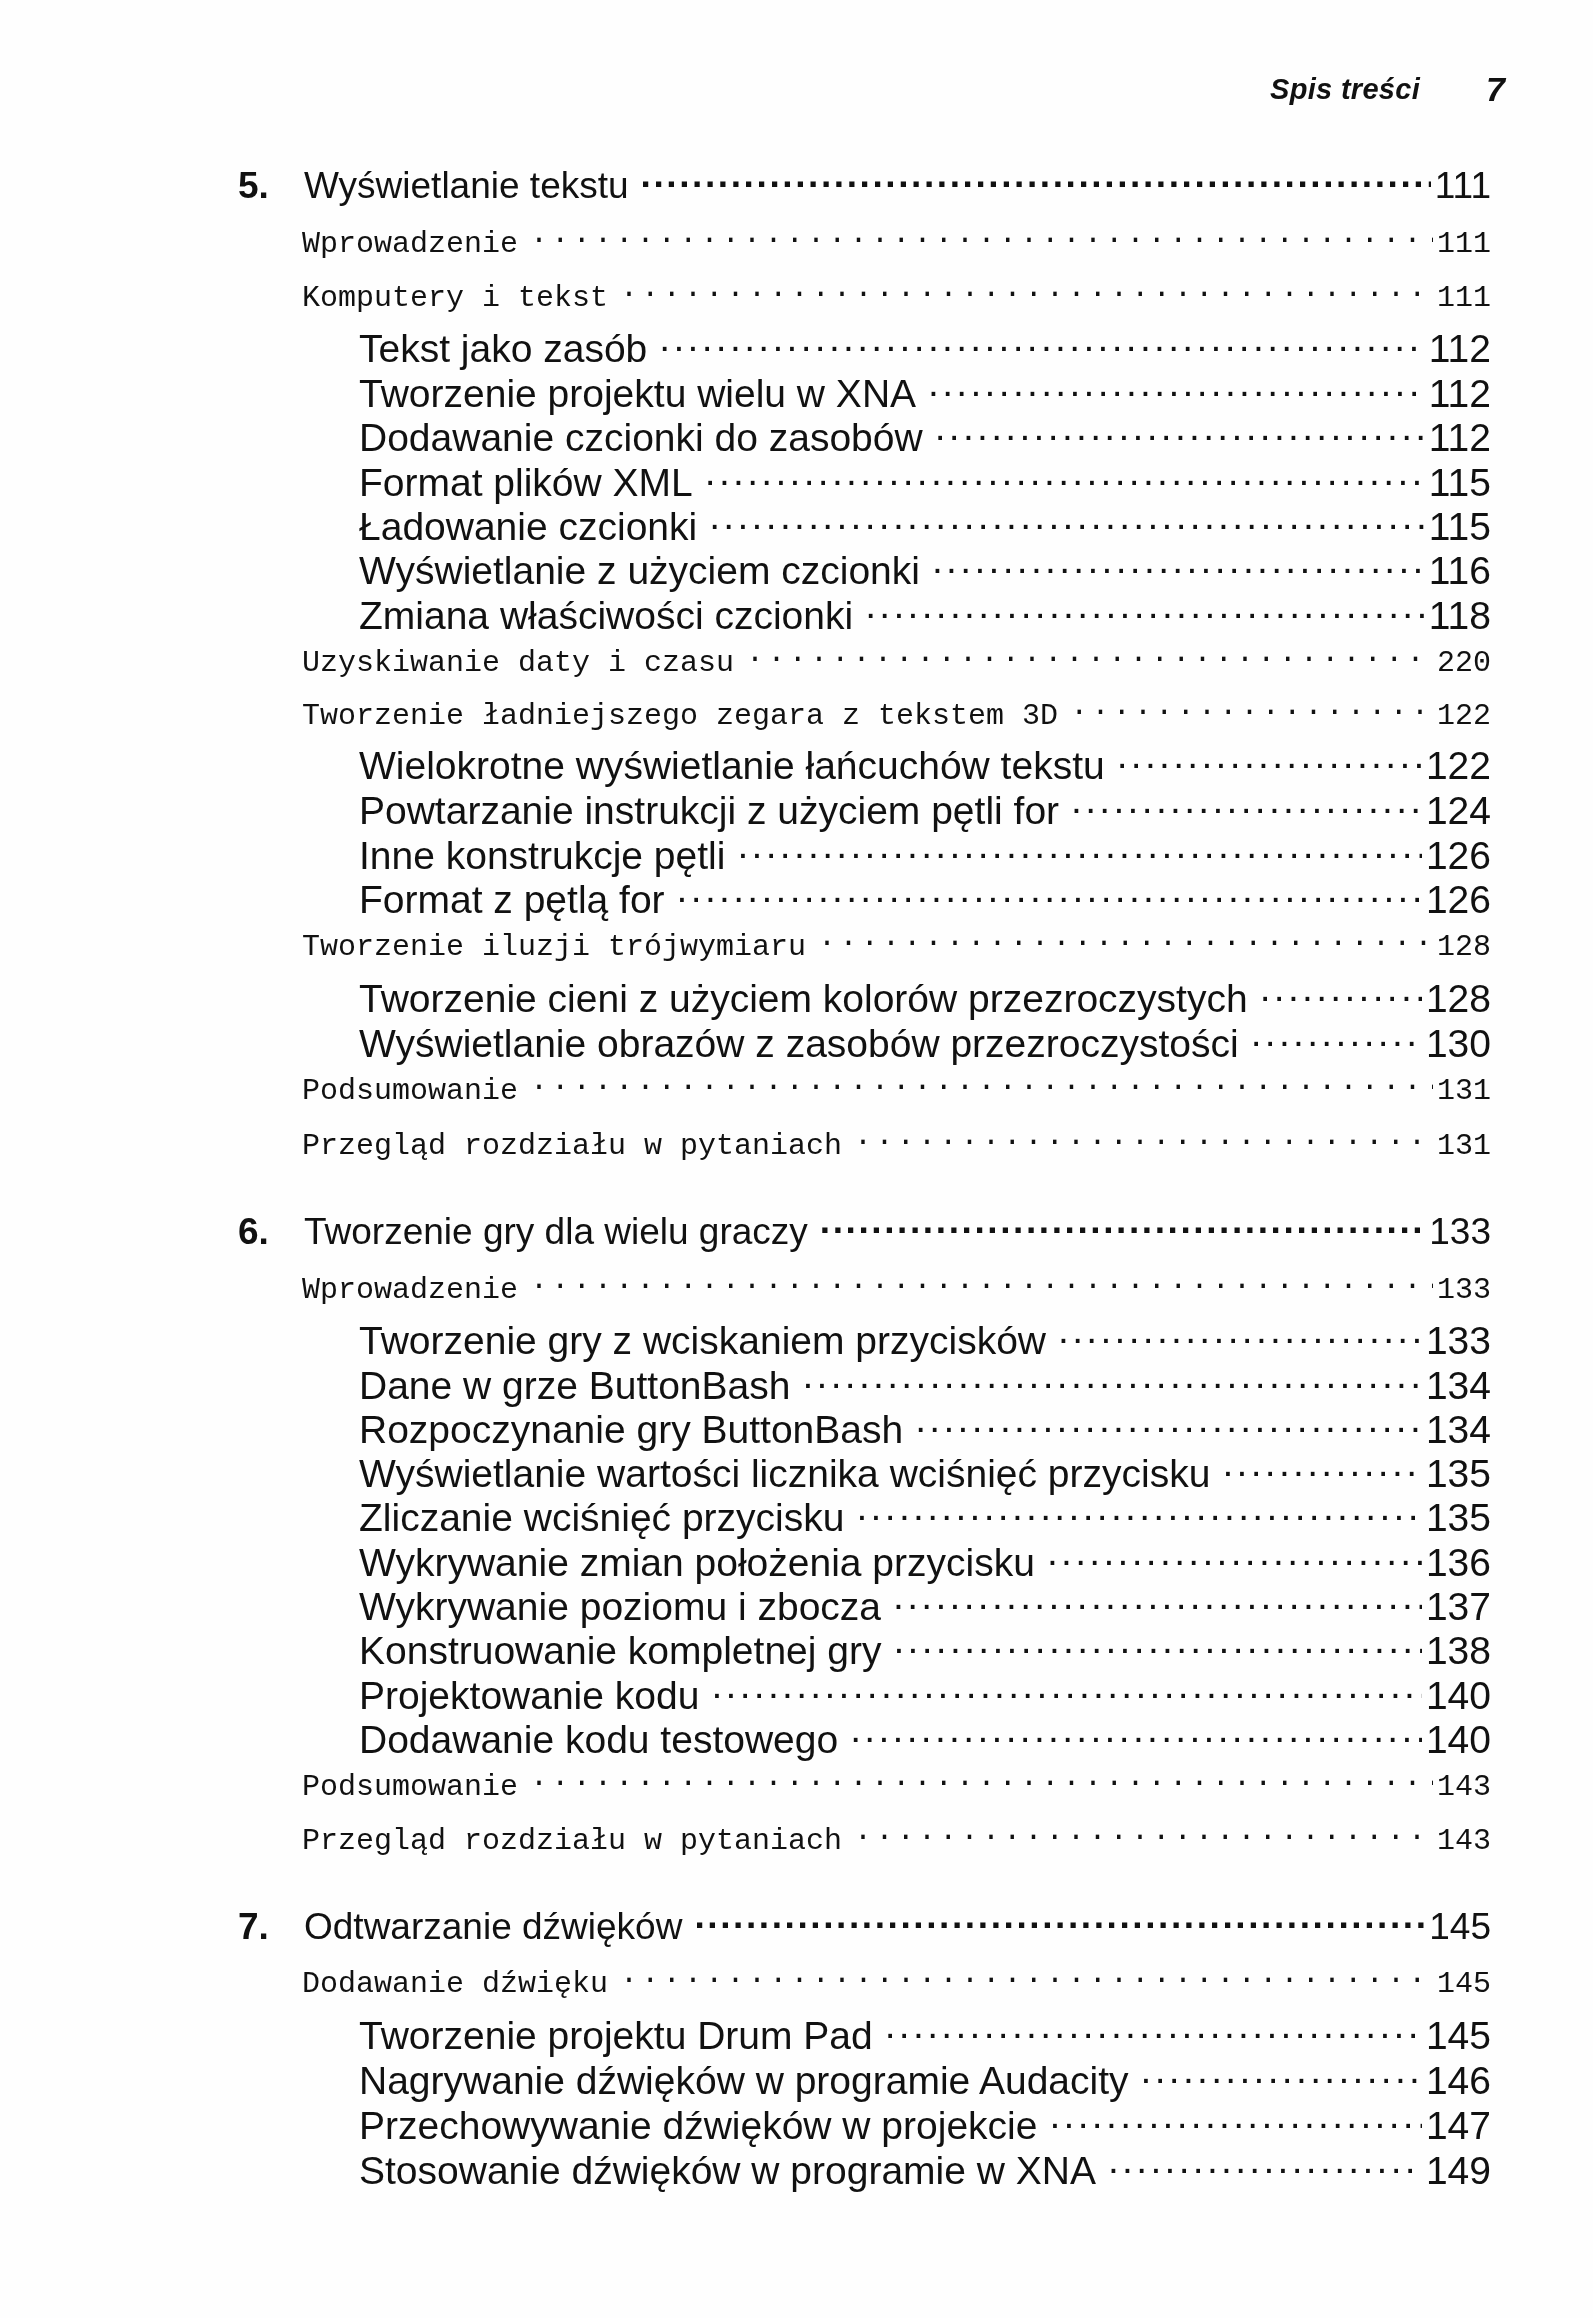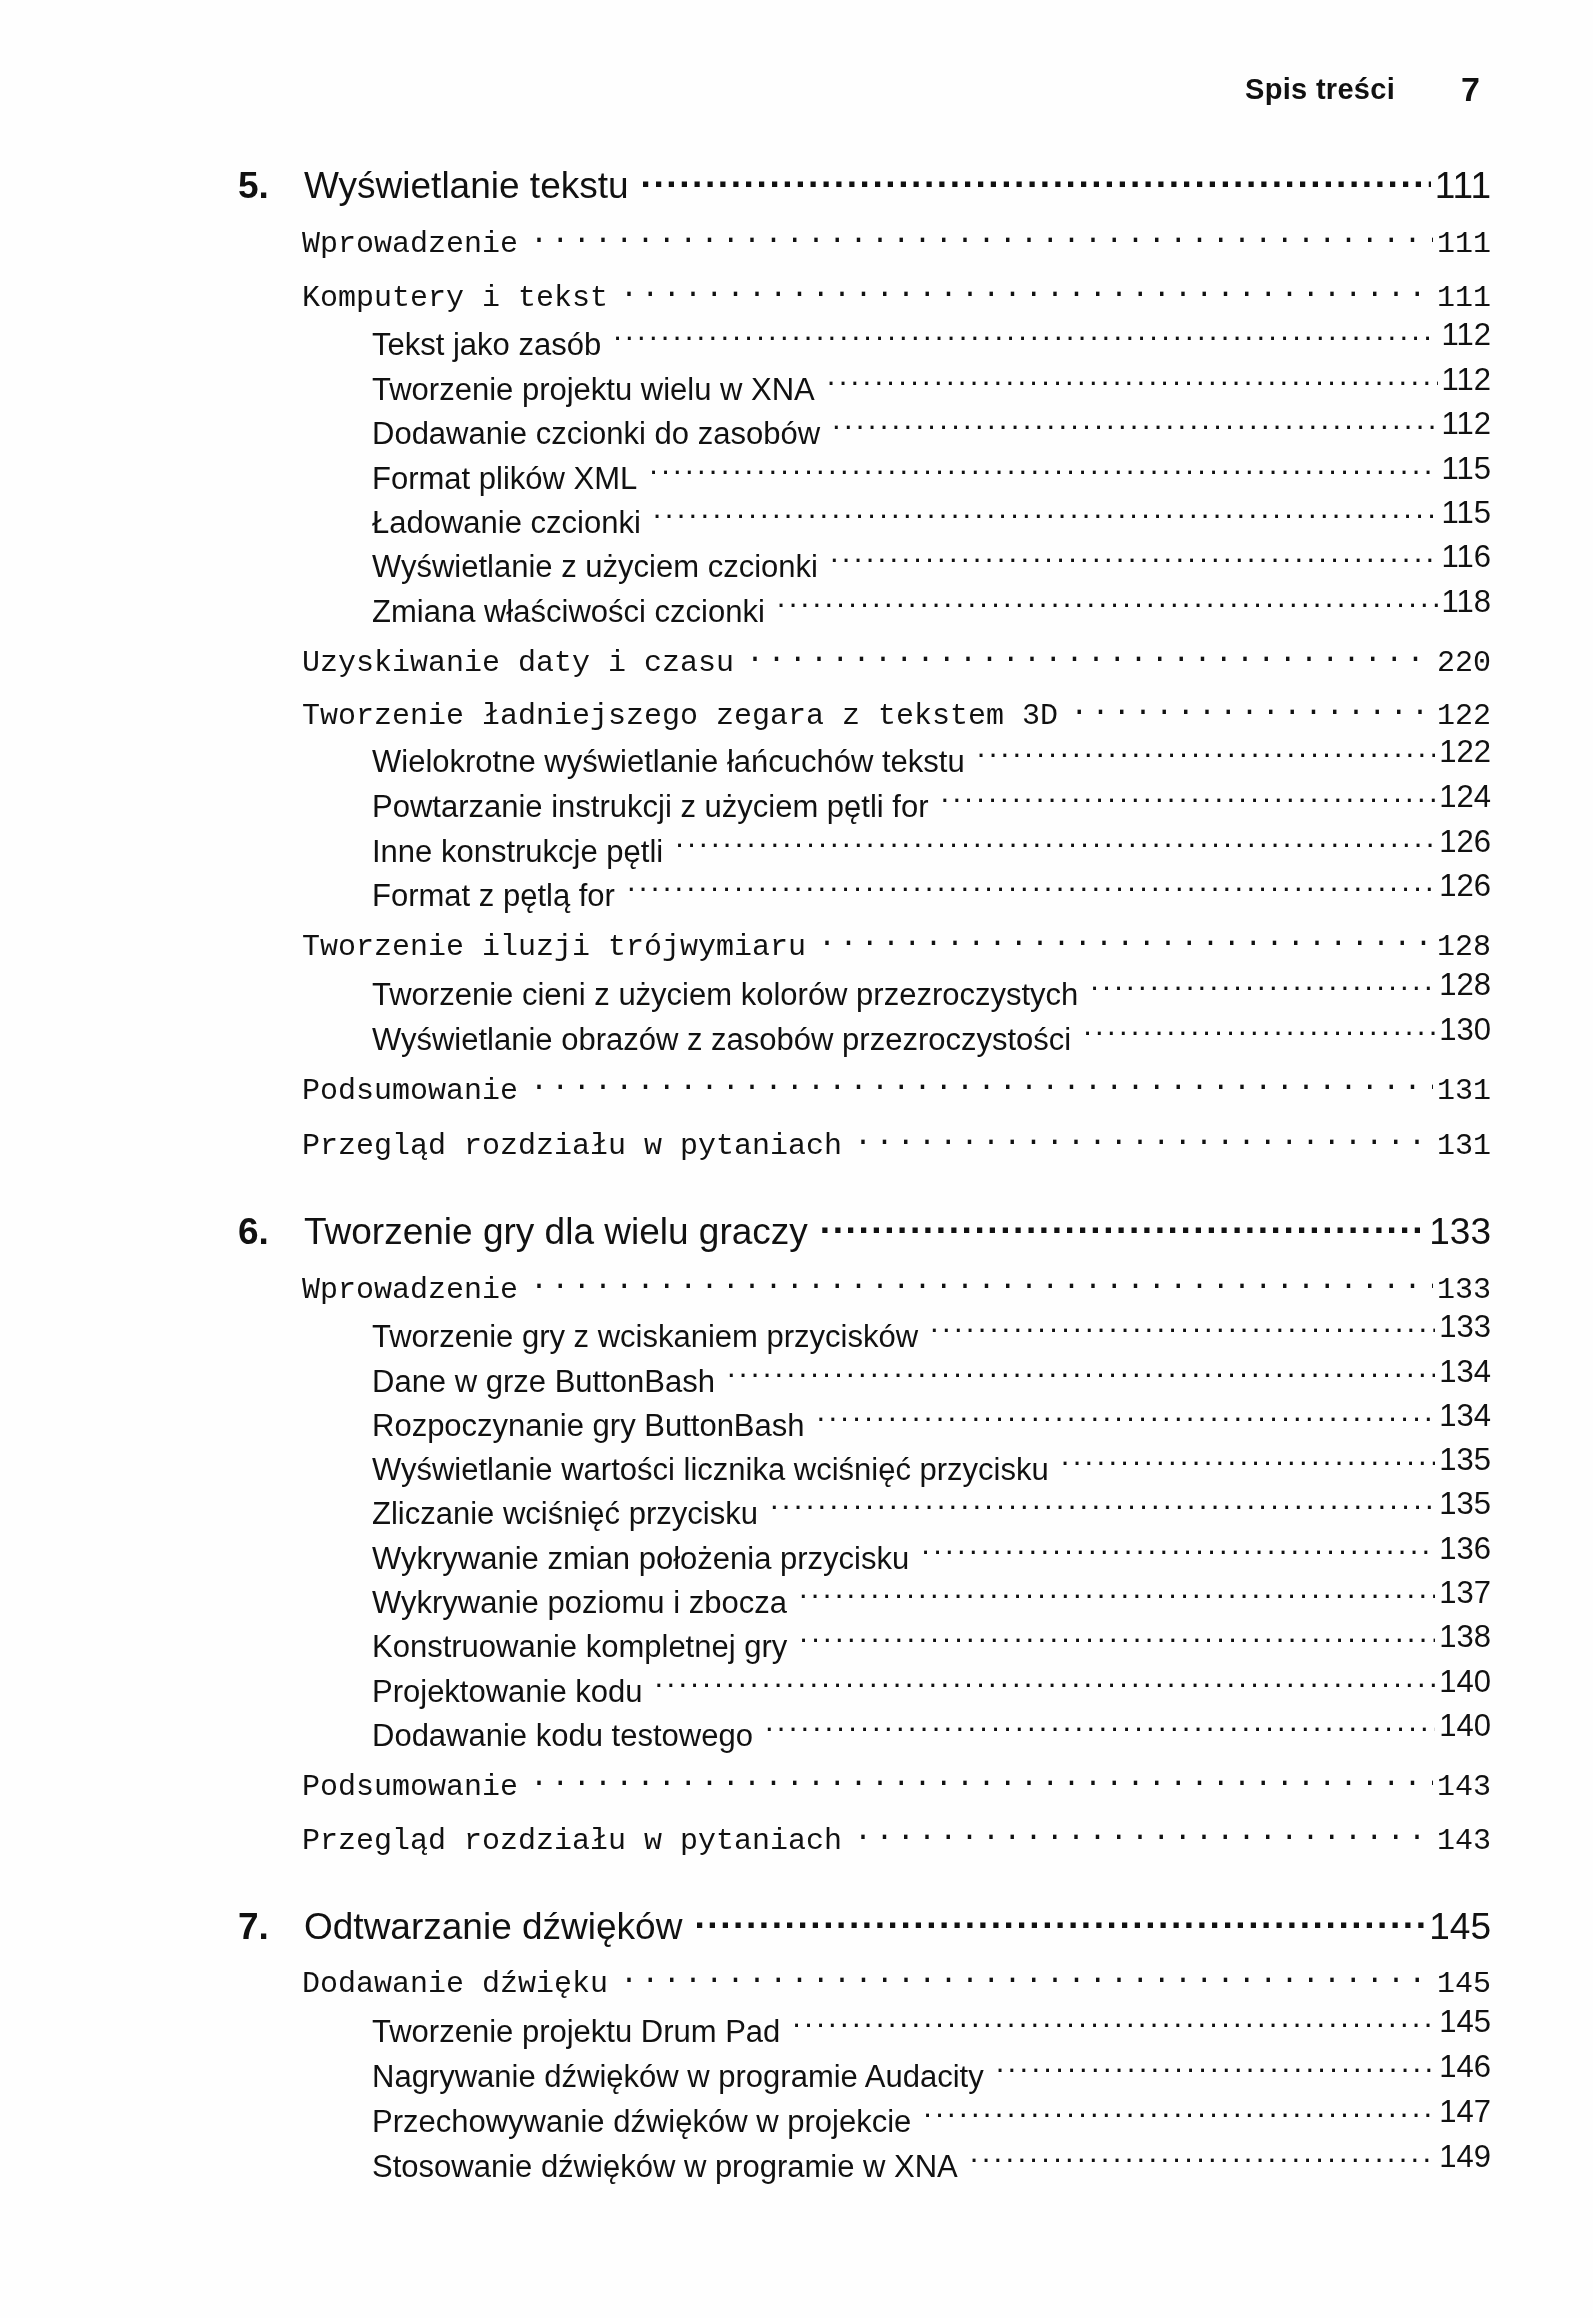--- a/index.html
+++ b/index.html
@@ -1,33 +1,33 @@
 <!DOCTYPE html>
 <html style="font-size:10.6px"><head>
 <meta charset="utf-8">
 <style>
   html, body { margin:0; padding:0; background:#ffffff; }
   body { width:1593px; height:2319px; position:relative; overflow:hidden;
          font-family:"Liberation Sans", "DejaVu Sans", sans-serif; color:#111; }
   .page { position:absolute; left:0; top:0; width:1593px; height:2319px; background:#fefefe; }
-  .running-header { position:absolute; top:66px; right:113px; height:46px; display:flex; align-items:center; }
+  .running-header { position:absolute; top:66px; right:88px; height:46px; display:flex; align-items:center;font-style:italic; }
   .rh-title { font-weight:bold; font-size:29px; letter-spacing:0.3px; }
   .rh-page { font-weight:bold; font-size:34px; margin-left:66px; }
   .toc { position:absolute; left:0; top:0; width:1593px; }
   .row { position:absolute; display:flex; align-items:baseline; white-space:nowrap; }
   .row .title { flex:0 0 auto; padding-right:12px;margin-top:21px; }
   .row .leader { flex:1 1 auto; overflow:hidden; height:1em; position:relative; margin-right:4px; }
   .row .leader::before { content:"..............................................................................................................................................................................................................................................................................................................................";
        position:absolute; left:0; bottom:0.05em; letter-spacing:3.3px; white-space:nowrap; }
   .row .pg { flex:0 0 auto; text-align:right; }
   .chapter { font-size:37px; left:238px; right:102px; }
   .chapter .num { font-weight:bold; width:66px; flex:0 0 66px; }
   .chapter .leader::before { font-weight:bold; letter-spacing:2.6px; }
   .lvl1 { font-size:30px; left:302px; right:102px;font-family:Liberation Mono, monospace; }
-  .lvl2 { font-size:31px; left:372px; right:102px;align-items:center; }
+  .lvl2 { font-size:39px; left:359px; right:102px; }
 </style>
 </head>
 <body>
 
 <div class="page">
 
   <div class="running-header">
     <span class="rh-title">Spis treści</span>
     <span class="rh-page">7</span>
   </div>

